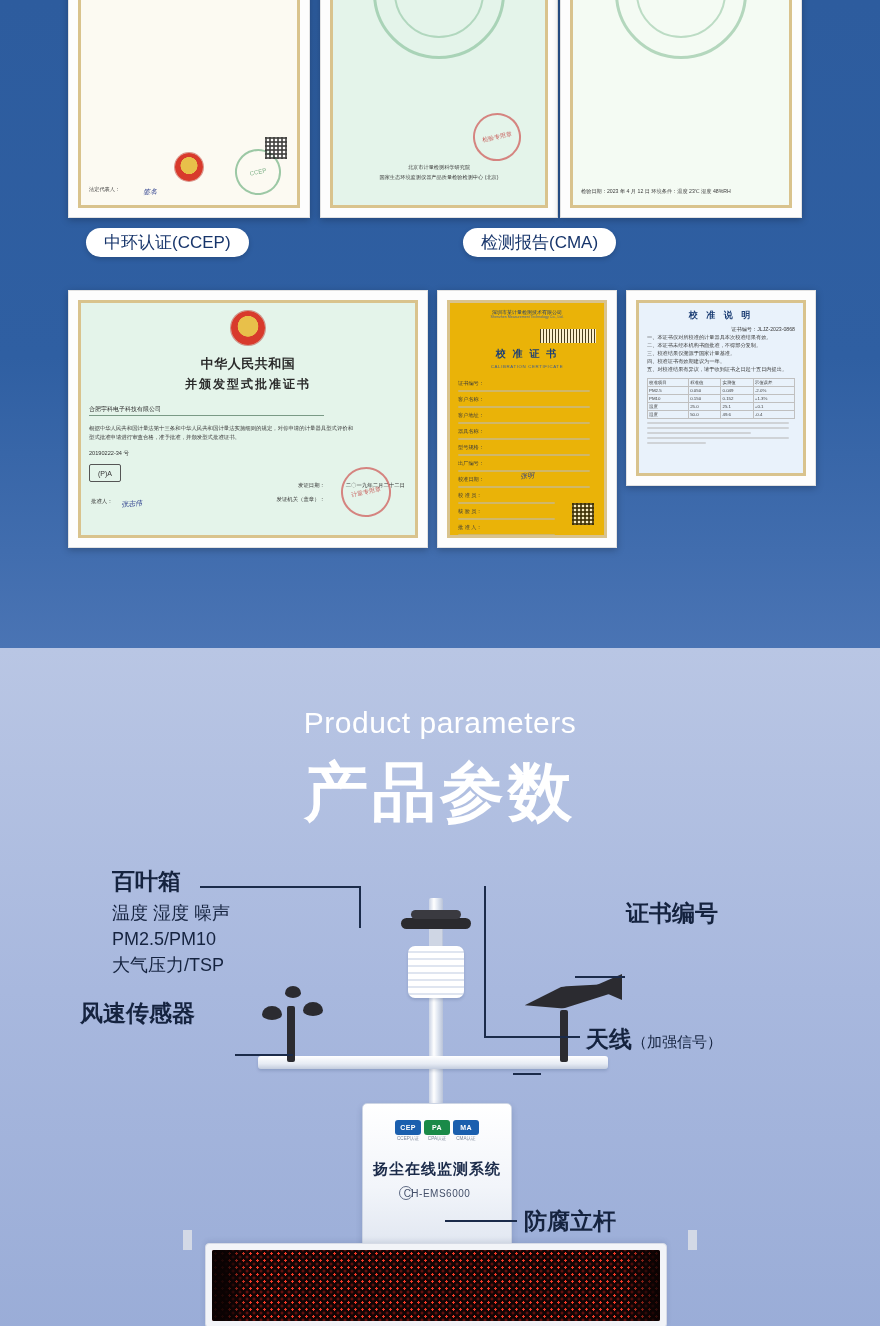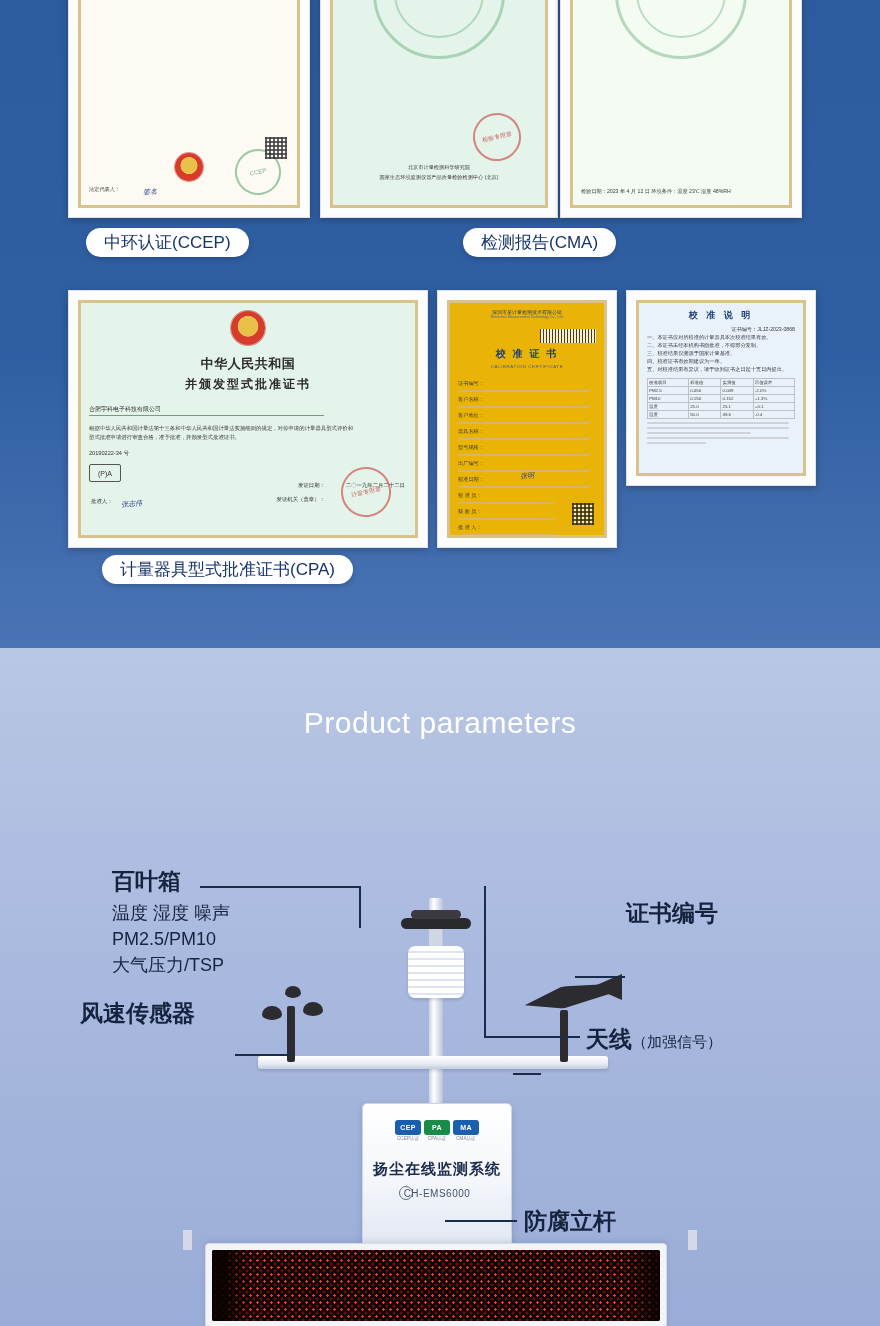--- a/index.html
+++ b/index.html
@@ -645,26 +645,26 @@
             <div class="ln l"></div>
             <div class="ln m"></div>
             <div class="ln l"></div>
             <div class="ln s"></div>
           </div>
         </div>
       </div>
 
     </div>
 
-    <div class="caption cap-cpa">计量器具型式批准证书(CPA)</div>
   </div>
 
   <div class="param-section">
 
     <div class="param-en">Product parameters</div>
+    <div class="param-cn">产品参数</div>
 
     <div class="device">
 
       <div class="mast"></div>
       <div class="crossarm"></div>
       <div class="rad-stem"></div>
       <div class="rad-shield"></div>
       <div class="rad-top"></div>
       <div class="rad-top2"></div>
 

